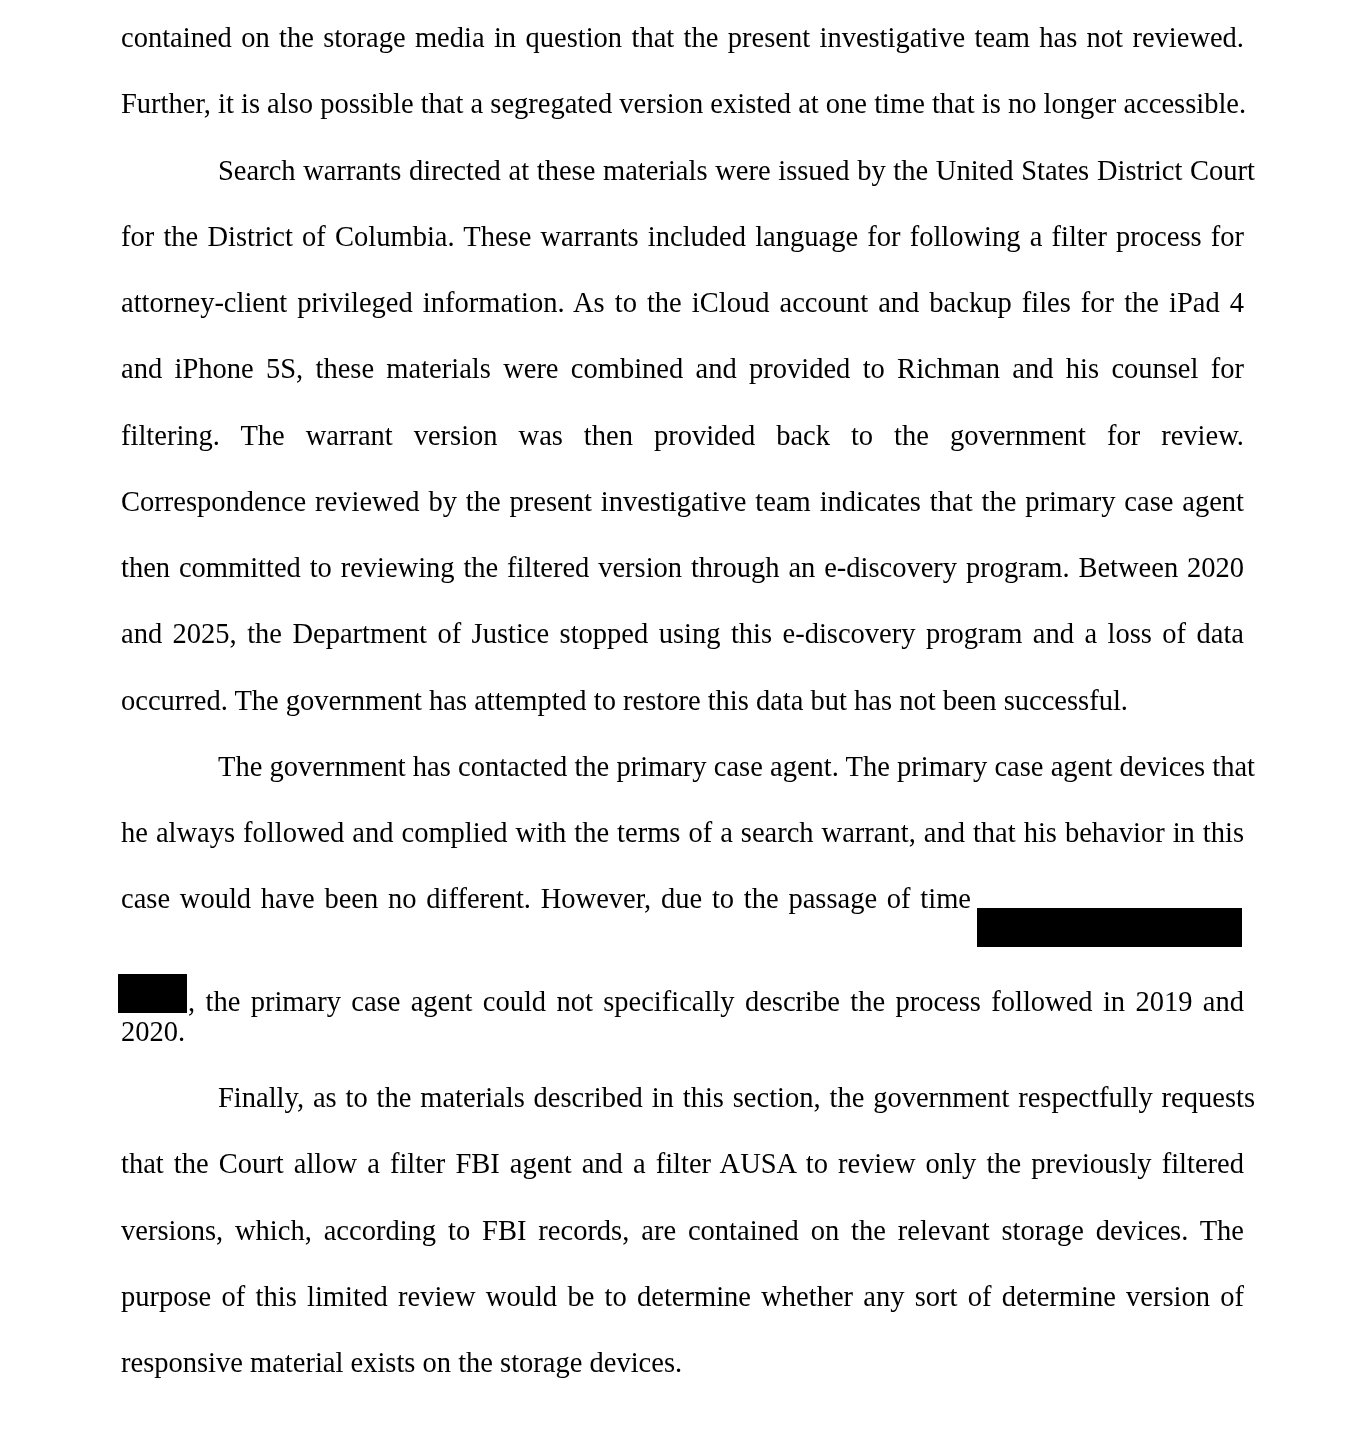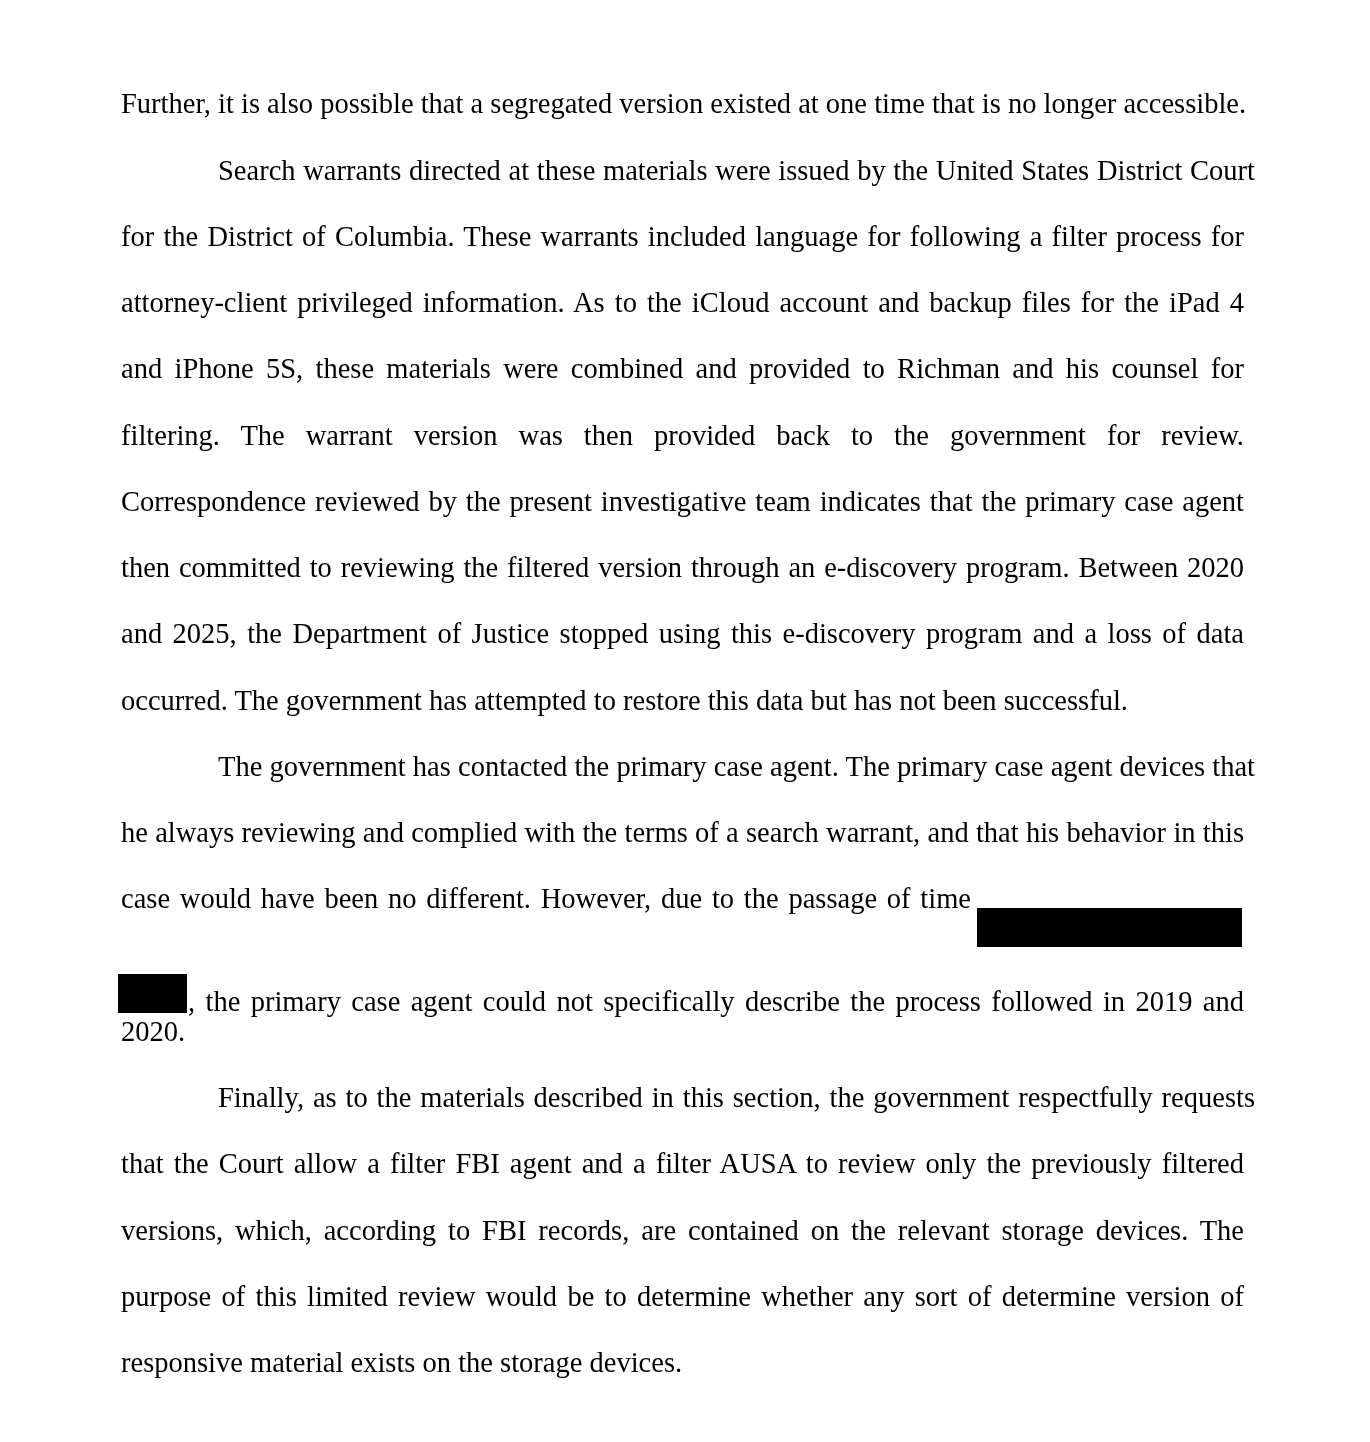--- a/index.html
+++ b/index.html
@@ -41,34 +41,35 @@
     }
     .redact {
       position: absolute;
       background: #000000;
     }
   </style>
 </head>
 <body>
 
 <div class="page">
+  <div class="line" style="top:18px">contained on the storage media in question that the present investigative team has not reviewed.</div>
   <div class="line" style="top:84px">Further, it is also possible that a segregated version existed at one time that is no longer accessible.</div>
 
   <div class="line indent" style="top:151px">Search warrants directed at these materials were issued by the United States District Court</div>
   <div class="line" style="top:217px">for the District of Columbia. These warrants included language for following a filter process for</div>
   <div class="line" style="top:283px">attorney-client privileged information. As to the iCloud account and backup files for the iPad 4</div>
   <div class="line" style="top:349px">and iPhone 5S, these materials were combined and provided to Richman and his counsel for</div>
   <div class="line" style="top:416px">filtering. The warrant version was then provided back to the government for review.</div>
   <div class="line" style="top:482px">Correspondence reviewed by the present investigative team indicates that the primary case agent</div>
   <div class="line" style="top:548px">then committed to reviewing the filtered version through an e-discovery program. Between 2020</div>
   <div class="line" style="top:614px">and 2025, the Department of Justice stopped using this e-discovery program and a loss of data</div>
   <div class="line last" style="top:681px">occurred. The government has attempted to restore this data but has not been successful.</div>
 
   <div class="line indent" style="top:747px">The government has contacted the primary case agent. The primary case agent devices that</div>
-  <div class="line" style="top:813px">he always reviewing and complied with the terms of a search warrant, and that his behavior in this</div>
+  <div class="line" style="top:813px">he always followed and complied with the terms of a search warrant, and that his behavior in this</div>
   <div class="line last" style="top:879px; width:850px; text-align-last: justify;">case would have been no different. However, due to the passage of time</div>
   <div class="redact" style="left:977px; top:908px; width:265px; height:39px;"></div>
 
   <div class="redact" style="left:118px; top:974px; width:69px; height:39px;"></div>
   <div class="line" style="top:982px; left:188px; width:1056px;">, the primary case agent could not specifically describe the process followed in 2019 and</div>
   <div class="line last" style="top:1012px">2020.</div>
 
   <div class="line indent" style="top:1078px">Finally, as to the materials described in this section, the government respectfully requests</div>
   <div class="line" style="top:1144px">that the Court allow a filter FBI agent and a filter AUSA to review only the previously filtered</div>
   <div class="line" style="top:1211px">versions, which, according to FBI records, are contained on the relevant storage devices. The</div>

